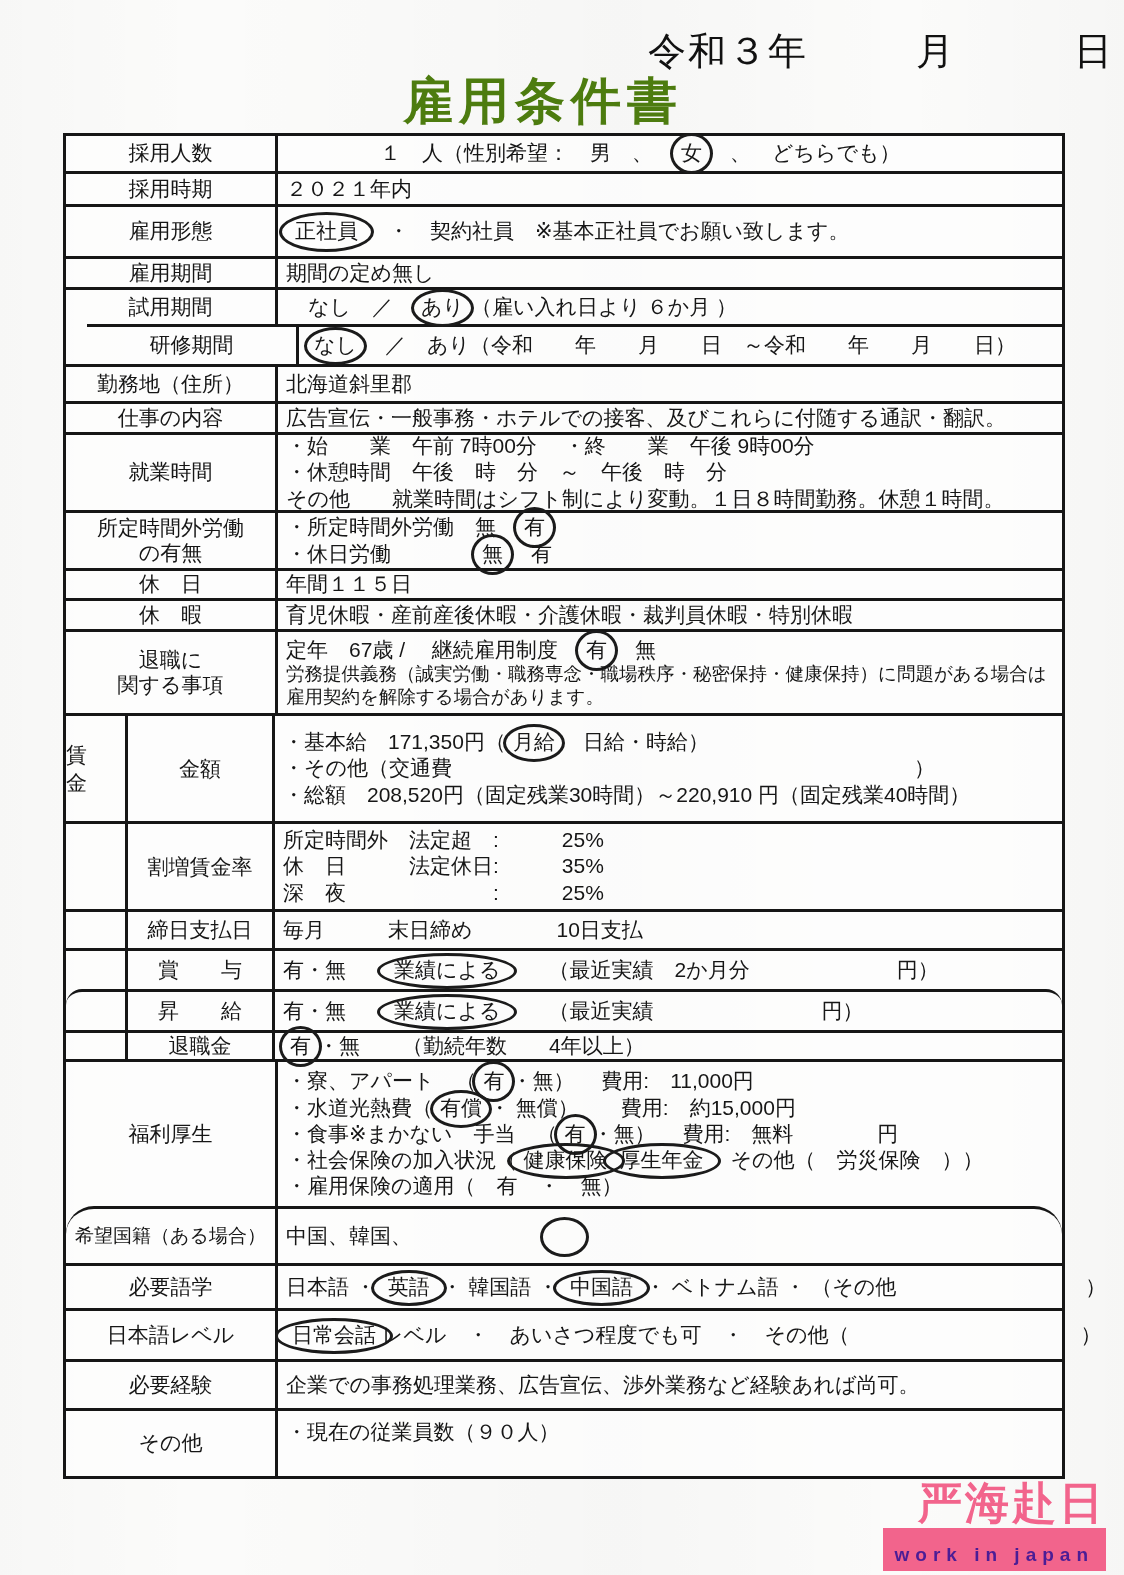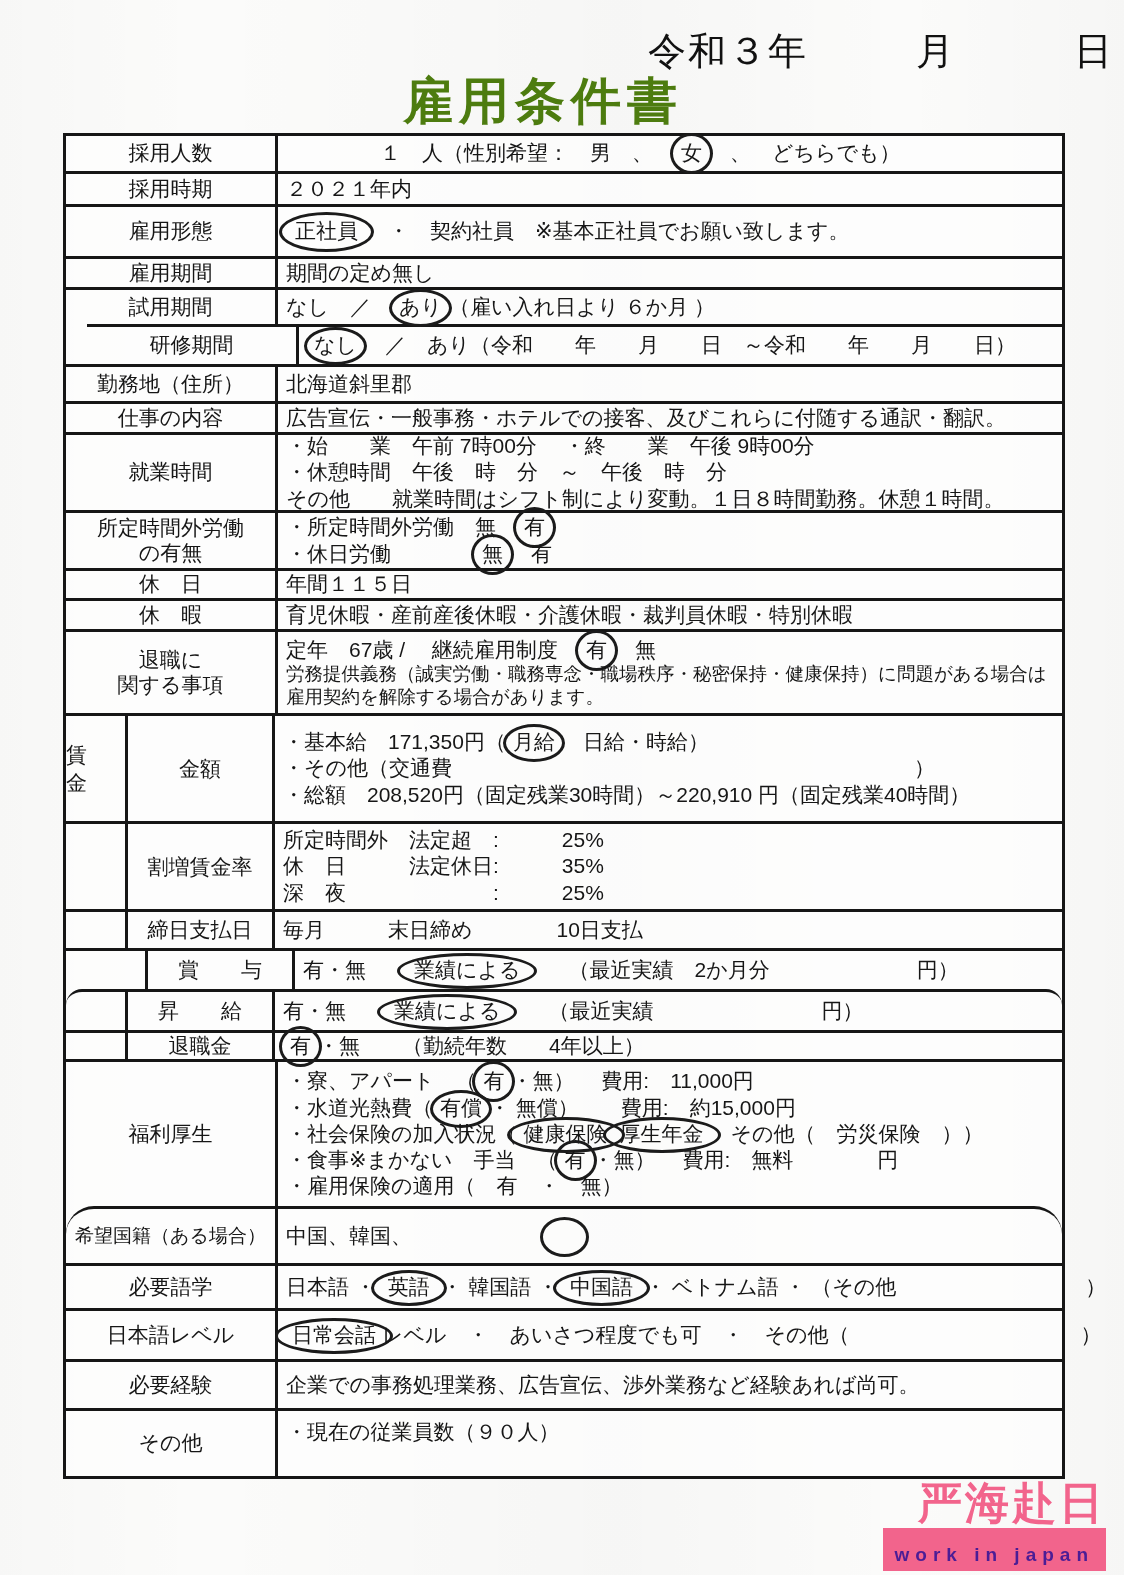--- a/index.html
+++ b/index.html
@@ -40,24 +40,24 @@
   .circ{display:inline-block;border:3px solid #1b1b1b;border-radius:50%;
         text-align:center;line-height:1.05;white-space:pre;}
   .c1{padding:6px 8px 7px;margin:-9px -4px;}          
   .c2{padding:4px 7px 6px;margin:-8px -3px;}          
   .c3{padding:5px 13px 7px;margin:-9px -7px;}         
   .c4{padding:3px 14px 5px;margin:-7px -11px;}        
   .c-empty{padding:5px 11px 7px;margin:-9px 0;}
 
   
   .h-r1{height:35px;} .h-r2{height:30px;} .h-r3{height:49px;} .h-r4{height:28px;}
-  .h-r5{height:34px;} .h-r6{height:37px;margin-left:21px;} .h-r7{height:34px;} .h-r8{height:28px;}
+  .h-r5{height:34px;gap:22px;} .h-r6{height:37px;margin-left:21px;} .h-r7{height:34px;} .h-r8{height:28px;}
   .h-r9{height:75px;} .h-r10{height:55px;} .h-r11{height:27px;} .h-r12{height:28px;}
   .h-r13{height:81px;} .h-r14{height:105px;} .h-r15{height:85px;} .h-r16{height:36px;}
-  .h-r17{height:38px;padding-left:20px;} .h-r18{height:38px;border-radius:16px;} .h-r19{height:26px;} .h-r20{height:144px;}
+  .h-r17{height:38px;} .h-r18{height:38px;border-radius:16px;} .h-r19{height:26px;} .h-r20{height:144px;}
   .h-r21{height:54px;border-radius:28px;} .h-r22{height:42px;} .h-r23{height:48px;} .h-r24{height:46px;}
   .h-r25{height:65px;justify-content:flex-start;}
   .h-r25 .ct{justify-content:flex-start;padding-top:8px;}
 
   .logo{position:absolute;right:18px;top:1480px;text-align:right;}
   .logo-brand{font-size:44px;font-weight:bold;color:#f2648c;letter-spacing:3px;line-height:1.05;}
   .logo-banner{display:inline-block;margin-top:2px;background:#f2648c;color:#4c1d95;
                font-size:19px;font-weight:bold;letter-spacing:6px;padding:16px 12px 5px;}
 </style>
 </head>
@@ -224,22 +224,22 @@
     <div class="ct">
         <span class="ln"><span class="circ c1">有</span><span>・無　　（勤続年数　　4年以上）</span></span>
       </div>
   </div>
 
   <div class="row h-r20">
     <div class="lbl">福利厚生</div>
     <div class="ct">
       <span class="ln"><span>・寮、アパート　（</span><span class="circ c1">有</span><span>・無）　 費用:　11,000円</span></span>
       <span class="ln"><span>・水道光熱費（</span><span class="circ c2">有償</span><span>・ 無償）　　費用:　約15,000円</span></span>
+      <span class="ln"><span>・食事※まかない　手当　（</span><span class="circ c1">有</span><span>・無）　 費用:　無料　　　　円</span></span>
       <span class="ln"><span>・社会保険の加入状況（</span><span class="circ c4">健康保険</span><span class="circ c4">厚生年金</span><span>　その他（　労災保険　））</span></span>
-      <span class="ln"><span>・食事※まかない　手当　（</span><span class="circ c1">有</span><span>・無）　 費用:　無料　　　　円</span></span>
       <span class="ln">・雇用保険の適用（　有　・　無）</span>
     </div>
   </div>
 
   <div class="row h-r21">
     <div class="lbl lbl-sm">希望国籍（ある場合）</div>
     <div class="ct">
         <span class="ln"><span>中国、韓国、</span><span style="display:inline-block;width:128px;"></span><span class="circ c-empty">　</span></span>
       </div>
   </div>

